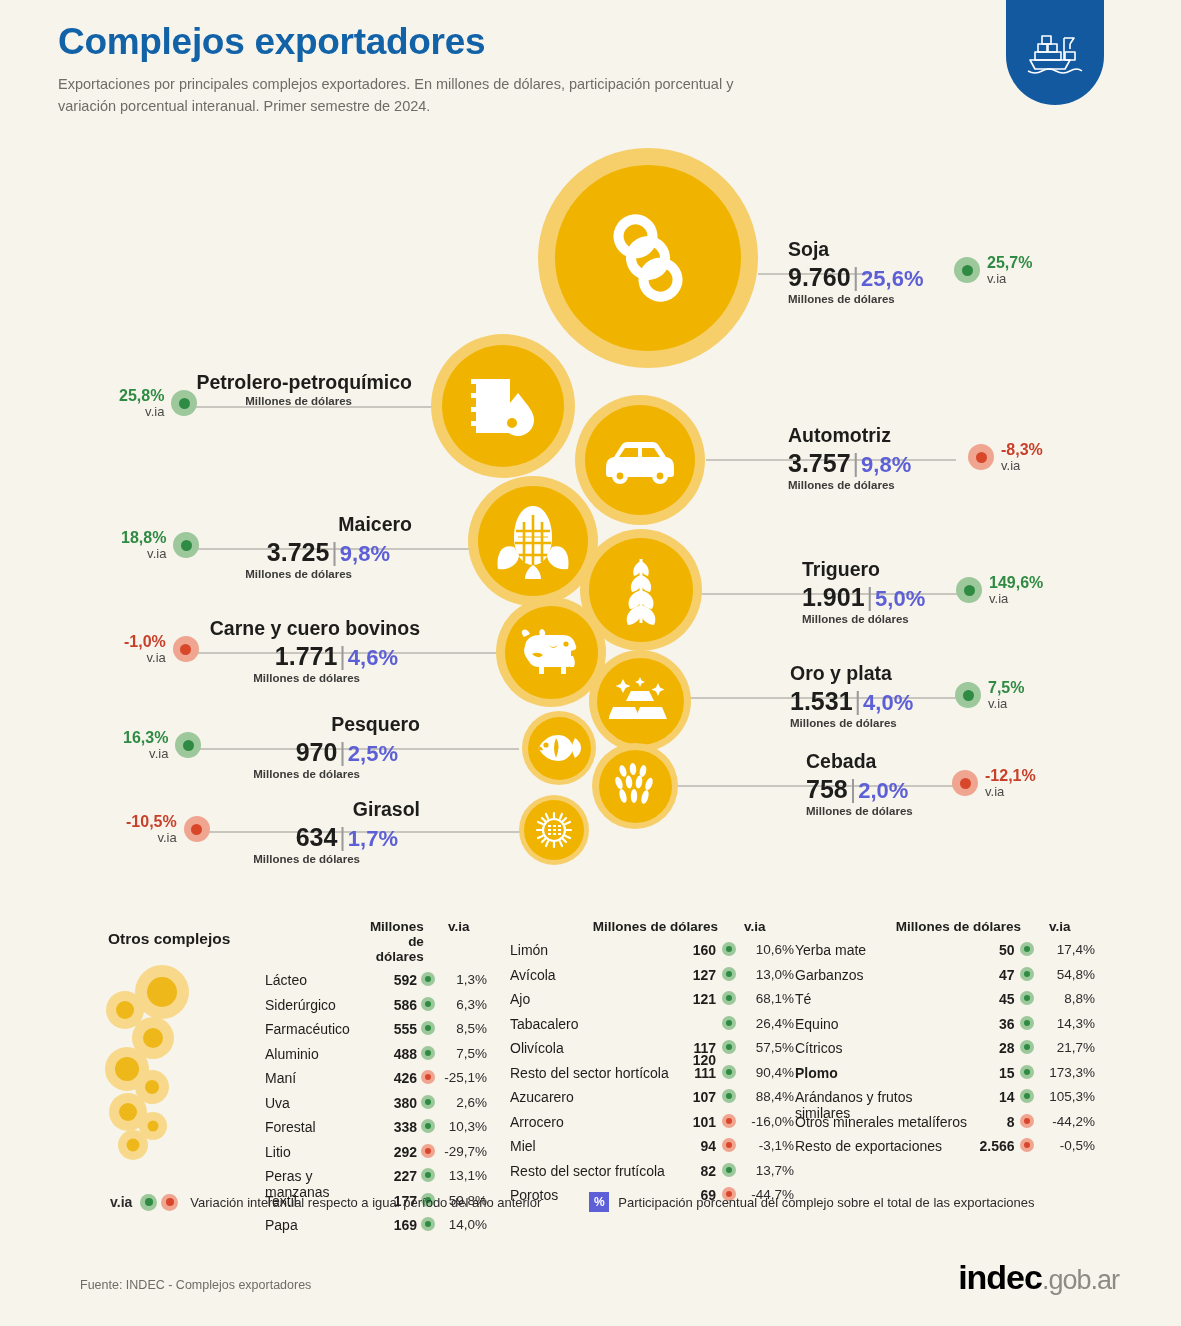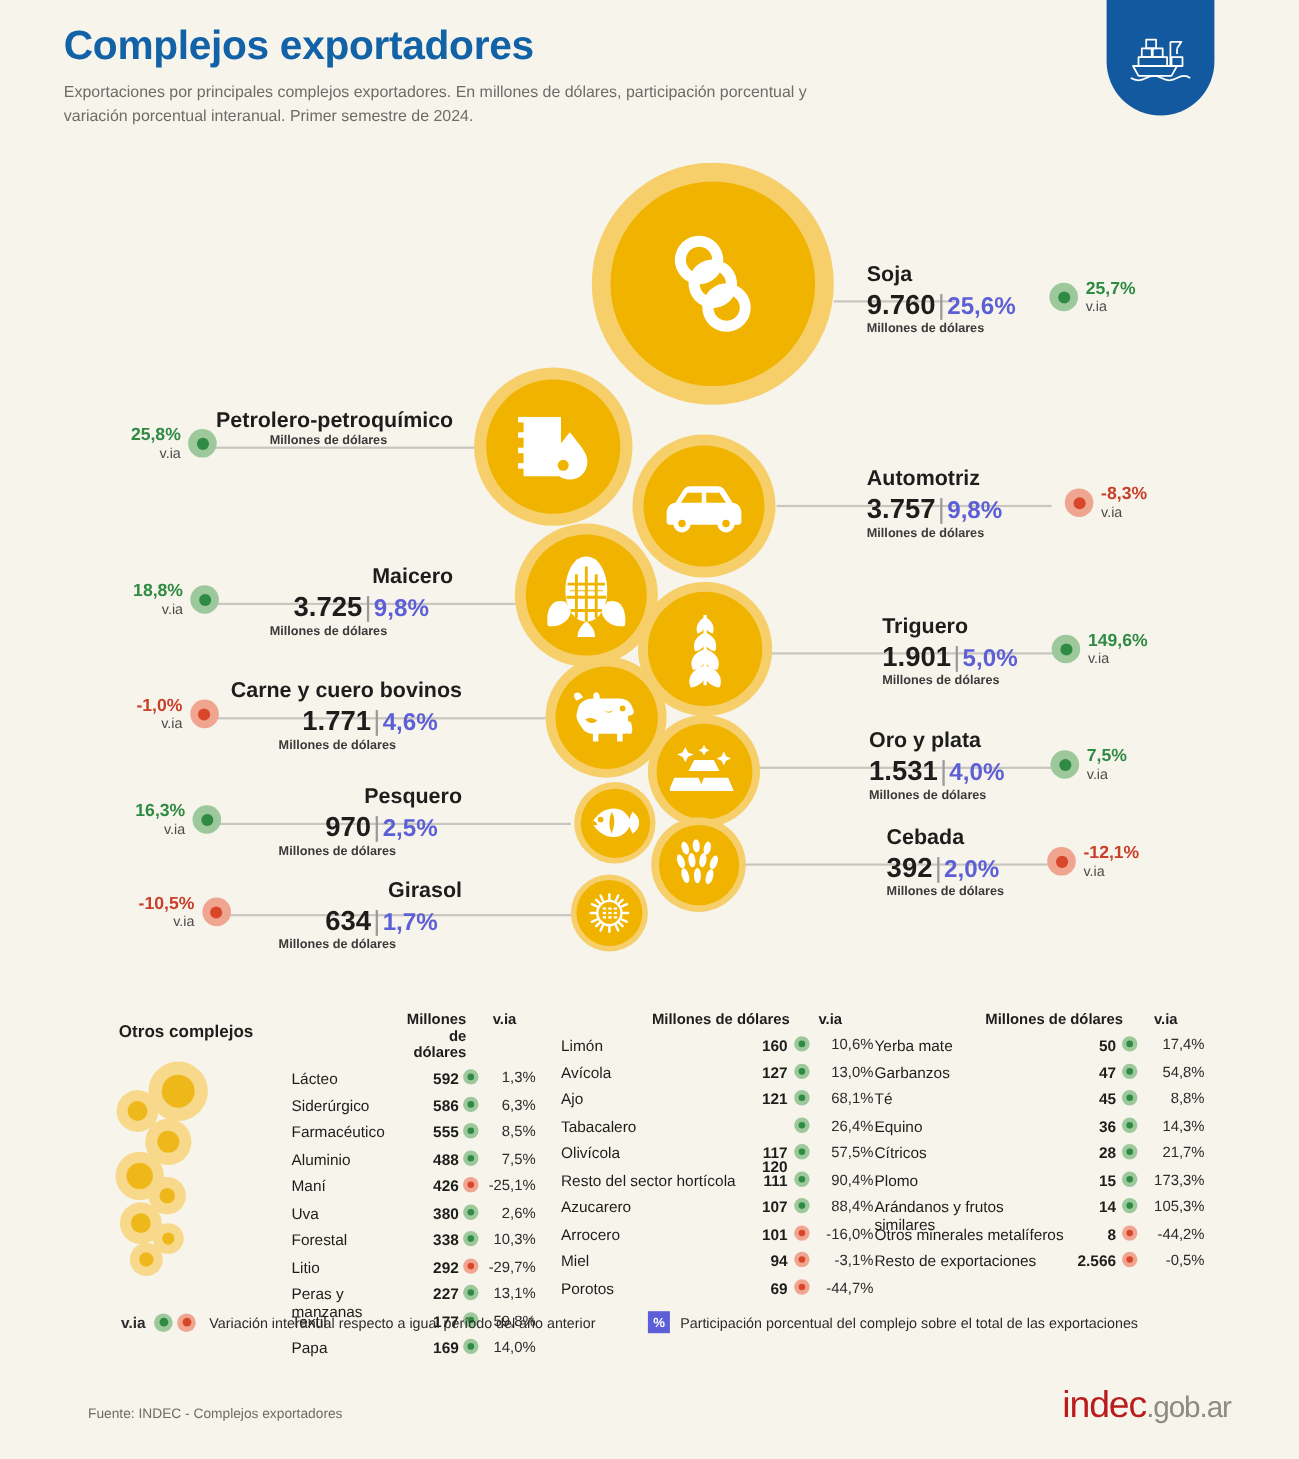--- a/index.html
+++ b/index.html
@@ -91,21 +91,21 @@
   .legend .pair{display:flex;gap:4px;margin-right:12px;}
   .legend .pair .dot{width:17px;height:17px;}
   .legend .pair .dot i{width:8px;height:8px;}
   .legend .txt1{margin-right:48px;}
   .pctchip{width:20px;height:20px;background:#5d5fd6;color:#fff;font-size:12px;font-weight:bold;
            display:flex;align-items:center;justify-content:center;margin-right:9px;}
 
   
   .source{position:absolute;left:80px;top:1278px;font-size:12.5px;color:#6f6c68;}
   .brand{position:absolute;right:62px;top:1258px;font-size:34px;color:#8e8b84;letter-spacing:-1px;}
-  .brand b{font-weight:normal;color:#b91c1c;}
+  .brand b{font-weight:bold;color:#000000;}
   .brand .dom{font-size:27px;}
 </style>
 </head>
 <body>
 
 <div class="page">
 
   <div class="header">
     <div class="title">Complejos exportadores</div>
     <div class="subtitle">Exportaciones por principales complejos exportadores. En millones de dólares, participación porcentual y variación porcentual interanual. Primer semestre de 2024.</div>
@@ -449,21 +449,21 @@
         </div>
       <div class="txt">
         <div class="val up">16,3%</div>
         <div class="sub">v.ia</div>
       </div>
     </div>
 
     <div class="callout r" style="left:806px;top:750px;">
       <div class="name">Cebada</div>
       <div class="figs">
-        <span>392</span><span class="sep">|</span><span class="pct">2,0%</span>
+        <span>758</span><span class="sep">|</span><span class="pct">2,0%</span>
       </div>
       <div class="unit">Millones de dólares</div>
     </div>
     <div class="via" style="left:952px;top:768px;">
       <div class="dot dn">
           <i></i>
         </div>
       <div class="txt">
         <div class="val dn">-12,1%</div>
         <div class="sub">v.ia</div>
@@ -728,20 +728,30 @@
           <div class="c-name" style="width:170px;">Miel</div>
           <div class="c-val" style="width:36px;">94</div>
           <div class="c-dotwrap">
             <span class="sdot dn">
               <i></i>
             </span>
           </div>
           <div class="c-via" style="width:52px;">-3,1%</div>
         </div>
       <div class="trow">
+          <div class="c-name" style="width:170px;">Resto del sector frutícola</div>
+          <div class="c-val" style="width:36px;">82</div>
+          <div class="c-dotwrap">
+            <span class="sdot up">
+              <i></i>
+            </span>
+          </div>
+          <div class="c-via" style="width:52px;">13,7%</div>
+        </div>
+      <div class="trow">
           <div class="c-name" style="width:170px;">Porotos</div>
           <div class="c-val" style="width:36px;">69</div>
           <div class="c-dotwrap">
             <span class="sdot dn">
               <i></i>
             </span>
           </div>
           <div class="c-via" style="width:52px;">-44,7%</div>
         </div>
     </div>
@@ -796,21 +806,21 @@
           <div class="c-name" style="width:176px;">Cítricos</div>
           <div class="c-val" style="width:48px;">28</div>
           <div class="c-dotwrap">
             <span class="sdot up">
               <i></i>
             </span>
           </div>
           <div class="c-via" style="width:56px;">21,7%</div>
         </div>
       <div class="trow">
-          <div class="c-name" style="width:176px;">Plomo</div>
+          <div class="c-name" style="width:176px;font-weight:bold;">Plomo</div>
           <div class="c-val" style="width:48px;">15</div>
           <div class="c-dotwrap">
             <span class="sdot up">
               <i></i>
             </span>
           </div>
           <div class="c-via" style="width:56px;">173,3%</div>
         </div>
       <div class="trow">
           <div class="c-name" style="width:176px;">Arándanos y frutos similares</div>

